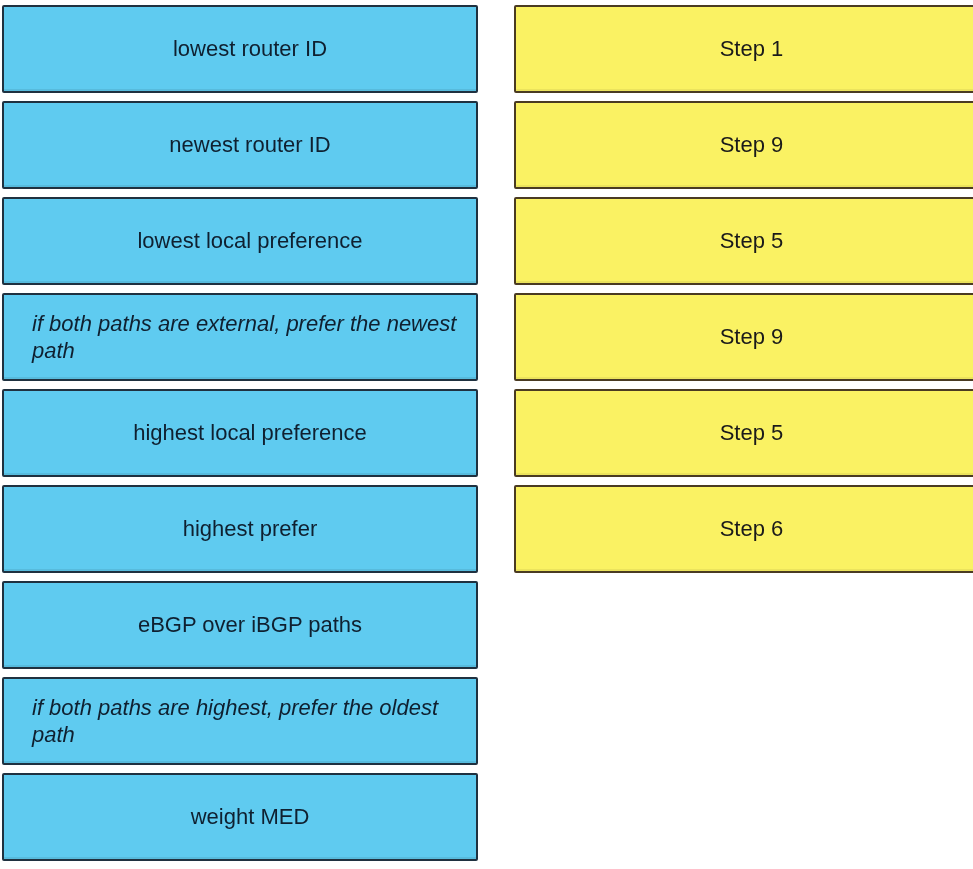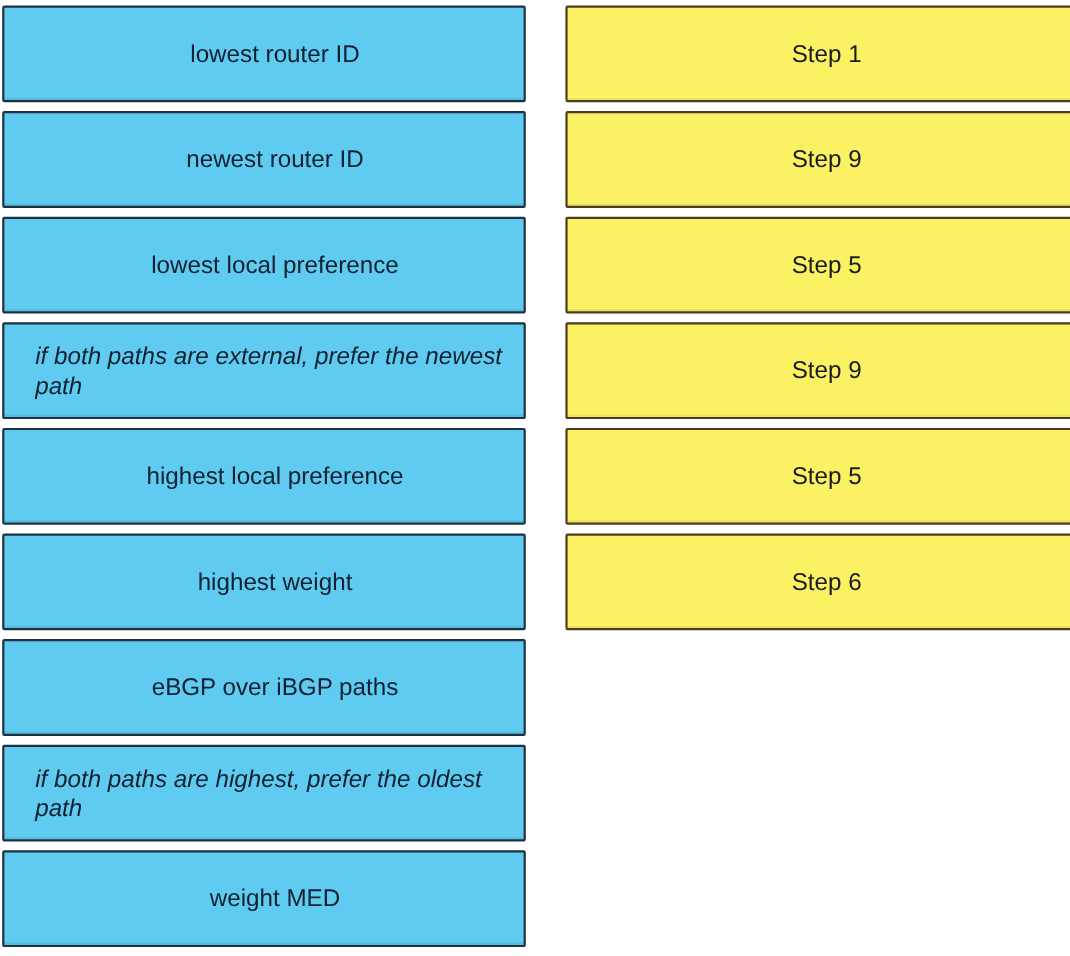--- a/index.html
+++ b/index.html
@@ -70,21 +70,21 @@
     <div class="box blue">
       <span>lowest local preference</span>
     </div>
     <div class="box blue wrap-left">
       <span>if both paths are external, prefer the newest path</span>
     </div>
     <div class="box blue">
       <span>highest local preference</span>
     </div>
     <div class="box blue">
-      <span>highest weight</span>
+      <span>highest prefer</span>
     </div>
     <div class="box blue">
       <span>eBGP over iBGP paths</span>
     </div>
     <div class="box blue wrap-left">
       <span>if both paths are highest, prefer the oldest path</span>
     </div>
     <div class="box blue">
       <span>weight MED</span>
     </div>

